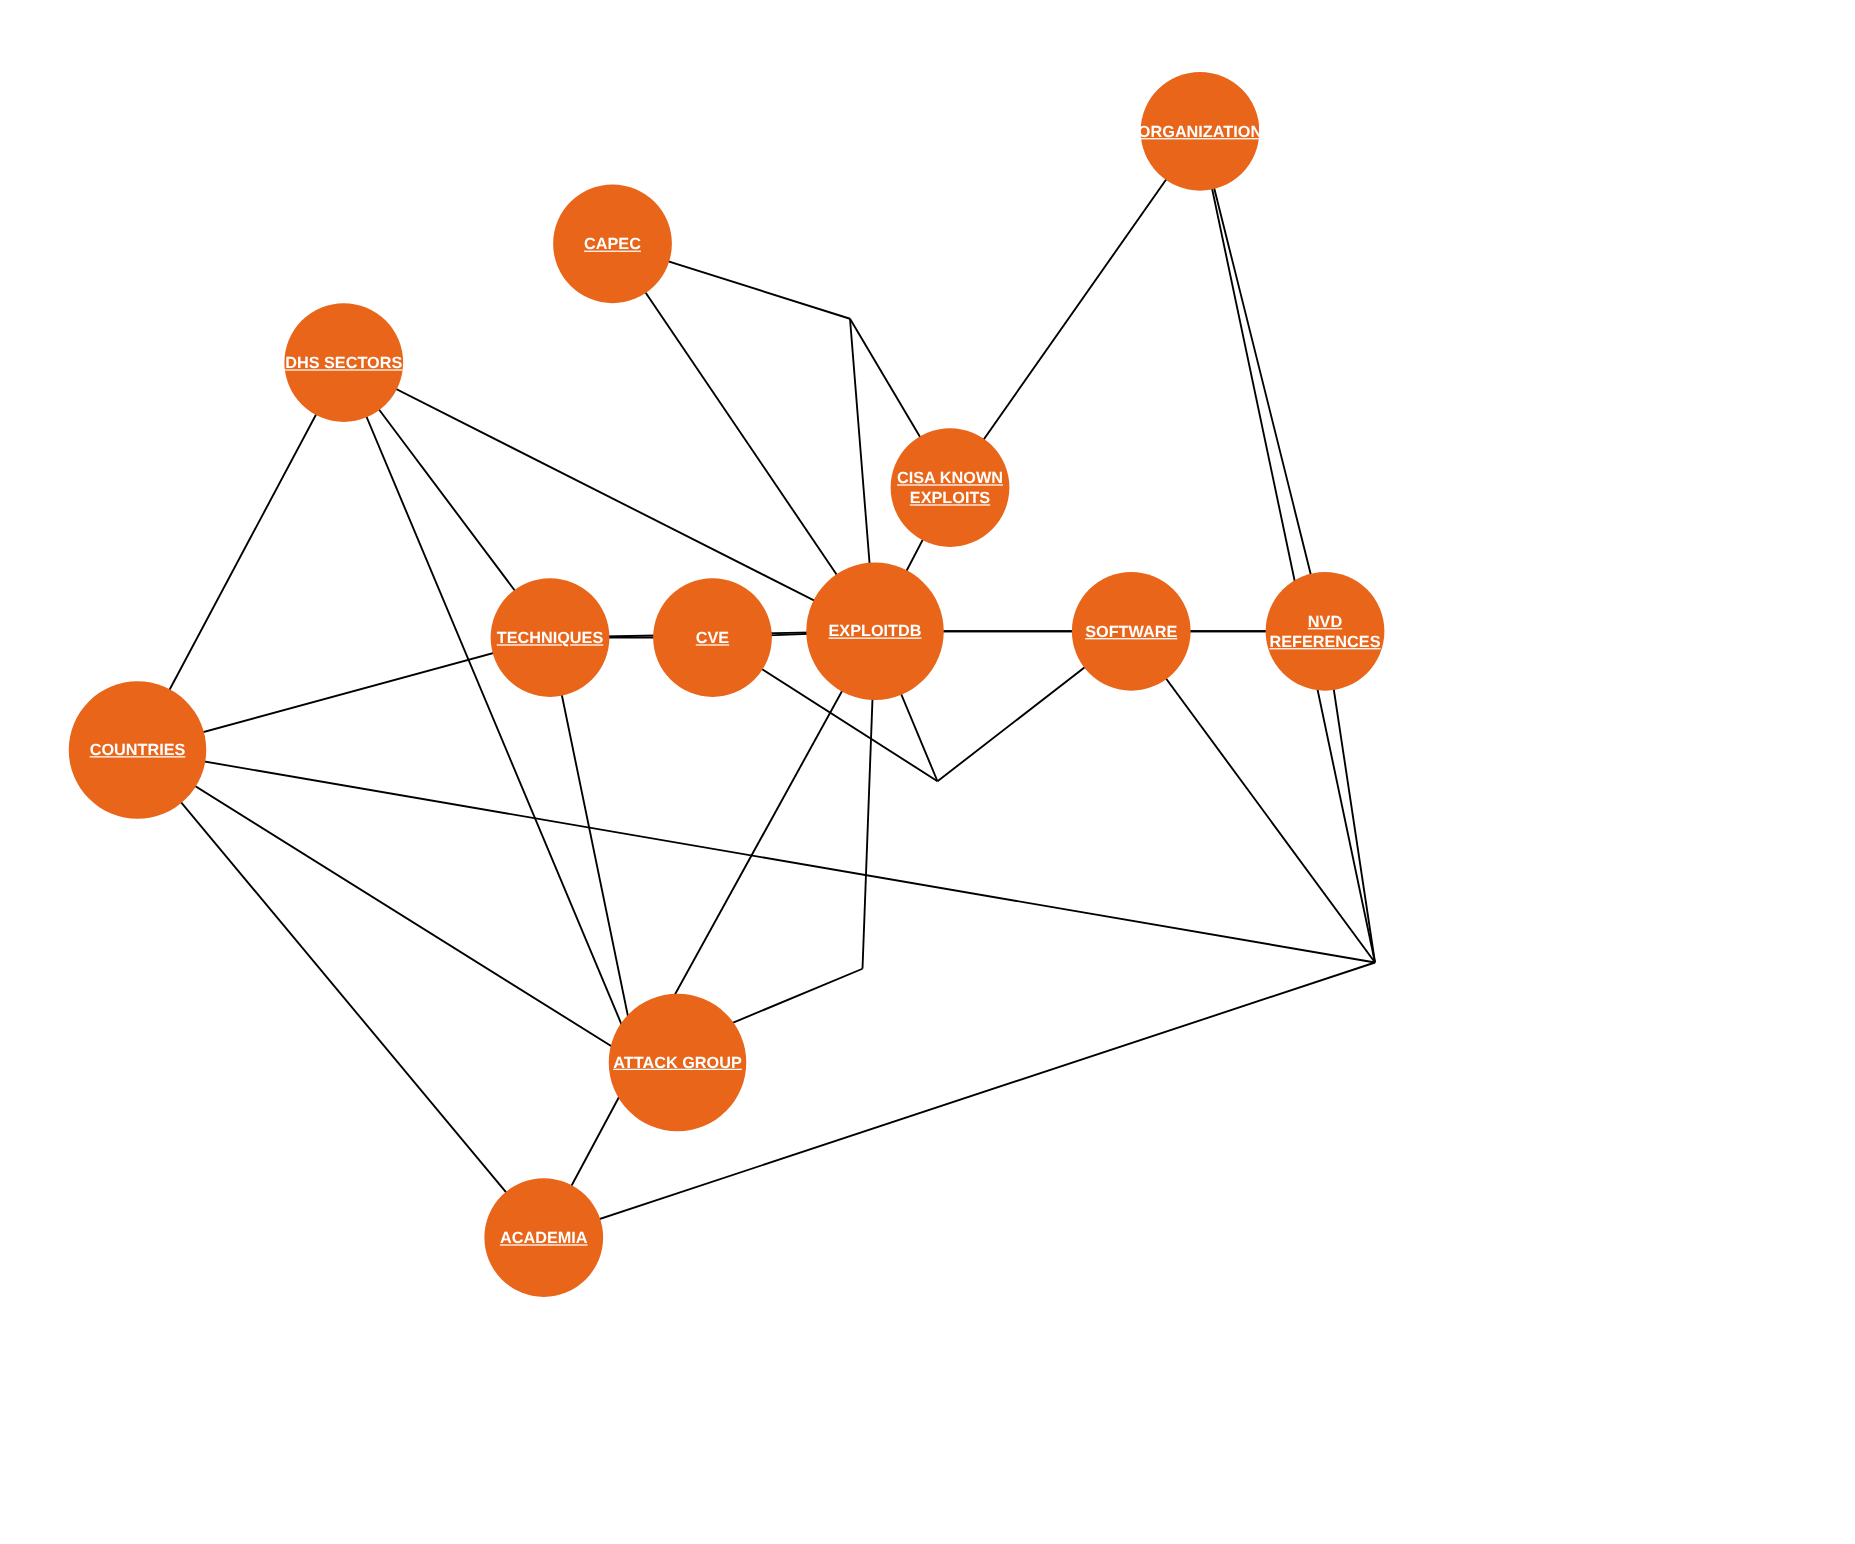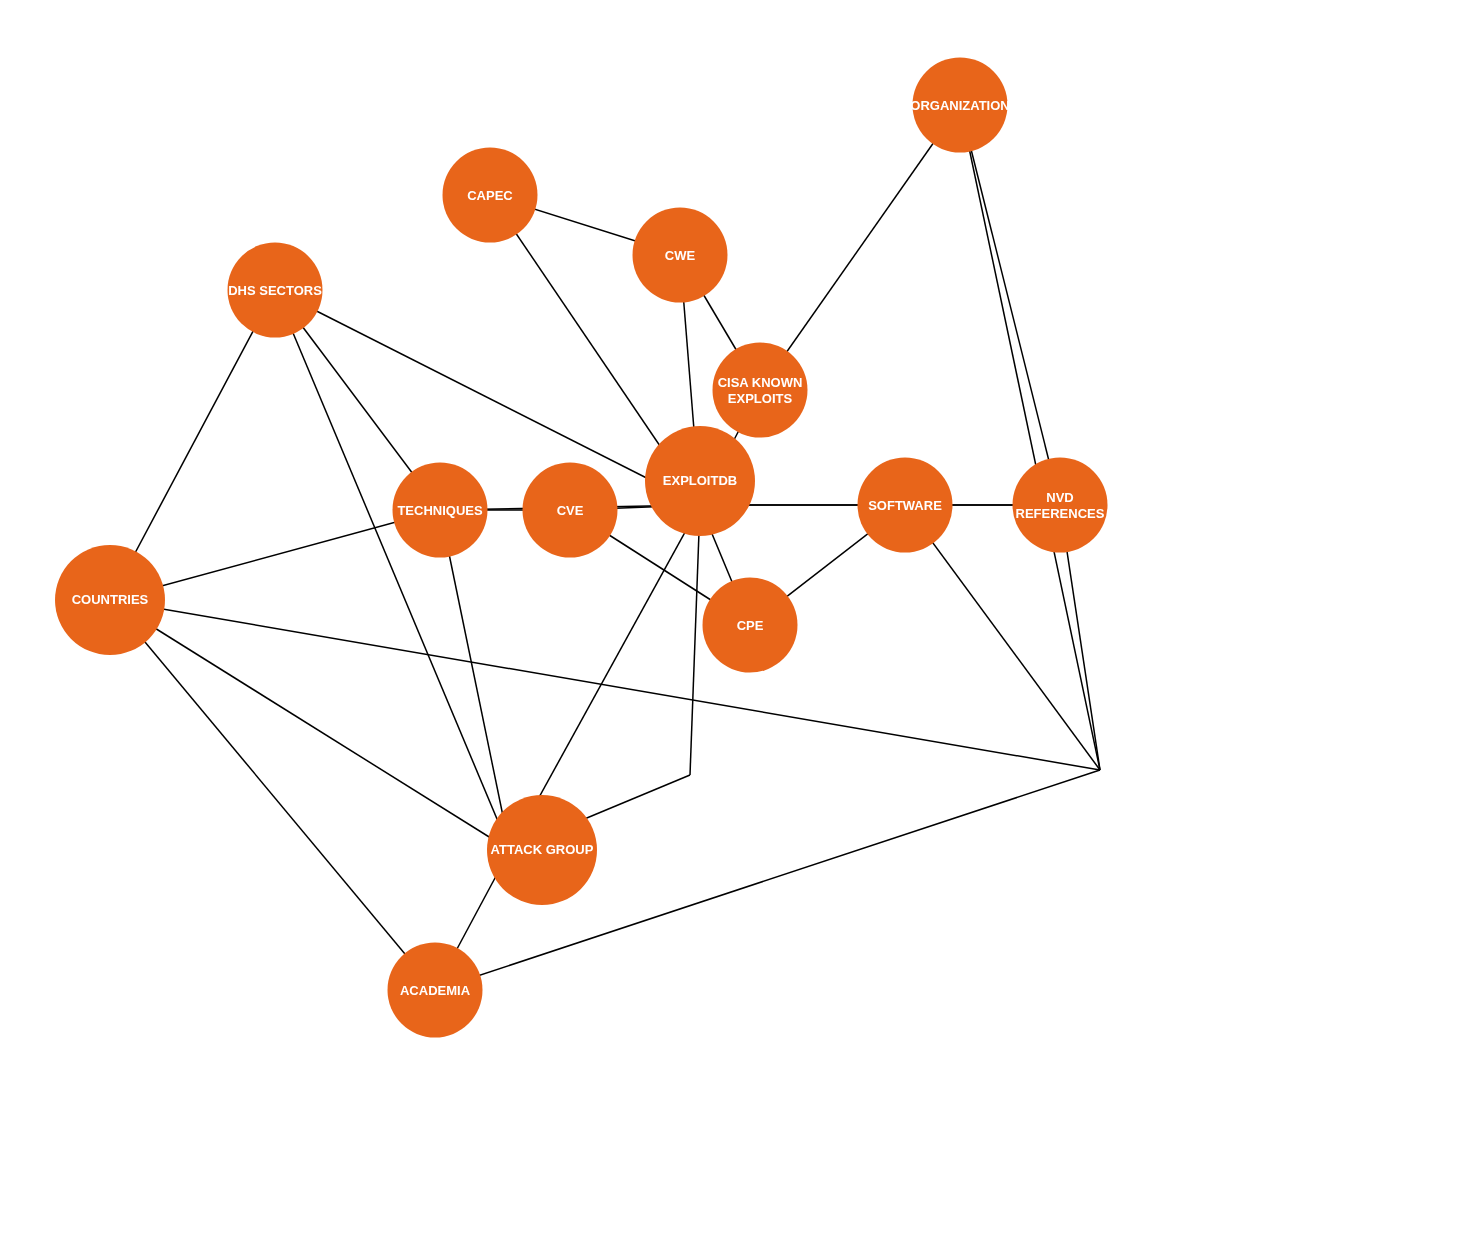--- a/index.html
+++ b/index.html
@@ -29,20 +29,21 @@
       color: #ffffff;
       font-weight: bold;
       font-size: 13px;
       text-align: center;
       display: flex;
       align-items: center;
       justify-content: center;
       transform: translate(-50%, -50%);
       cursor: pointer;
       line-height: 1.2;
+      text-decoration: underline;
     }
     .node-lg {
       width: 110px;
       height: 110px;
     }
     .node-md {
       width: 95px;
       height: 95px;
     }
   </style>
@@ -82,28 +83,26 @@
       <line x1="510" y1="850" x2="440" y2="510" stroke="#000000" stroke-width="1.5"></line>
       <line x1="510" y1="850" x2="700" y2="505" stroke="#000000" stroke-width="1.5"></line>
       <line x1="510" y1="850" x2="435" y2="990" stroke="#000000" stroke-width="1.5"></line>
       <line x1="435" y1="990" x2="1100" y2="770" stroke="#000000" stroke-width="1.5"></line>
       <line x1="690" y1="775" x2="700" y2="505" stroke="#000000" stroke-width="1.5"></line>
     </svg>
 <div class="node node-lg" style="left: 110px; top: 600px;">COUNTRIES</div>
     <div class="node node-md" style="left: 275px; top: 290px;">DHS
 SECTORS</div>
     <div class="node node-md" style="left: 490px; top: 195px;">CAPEC</div>
-    <div class="node node-md" style="left: 680px; top: 255px;">CWE</div>
     <div class="node node-md" style="left: 440px; top: 510px;">TECHNIQUES</div>
     <div class="node node-md" style="left: 570px; top: 510px;">CVE</div>
-    <div class="node node-lg" style="left: 700px; top: 481px;">EXPLOITDB</div>
+    <div class="node node-lg" style="left: 700px; top: 505px;">EXPLOITDB</div>
     <div class="node node-md" style="left: 760px; top: 390px; text-align: center;">CISA
 KNOWN
 EXPLOITS</div>
-    <div class="node node-md" style="left: 750px; top: 625px;">CPE</div>
     <div class="node node-md" style="left: 905px; top: 505px;">SOFTWARE</div>
     <div class="node node-md" style="left: 1060px; top: 505px;">NVD
 REFERENCES</div>
     <div class="node node-md" style="left: 960px; top: 105px;">ORGANIZATION</div>
     <div class="node node-lg" style="left: 510px; top: 850px; margin-left: 32px;">ATTACK
 GROUP</div>
     <div class="node node-md" style="left: 435px; top: 990px;">ACADEMIA</div>
   </div>
 
 </body></html>

